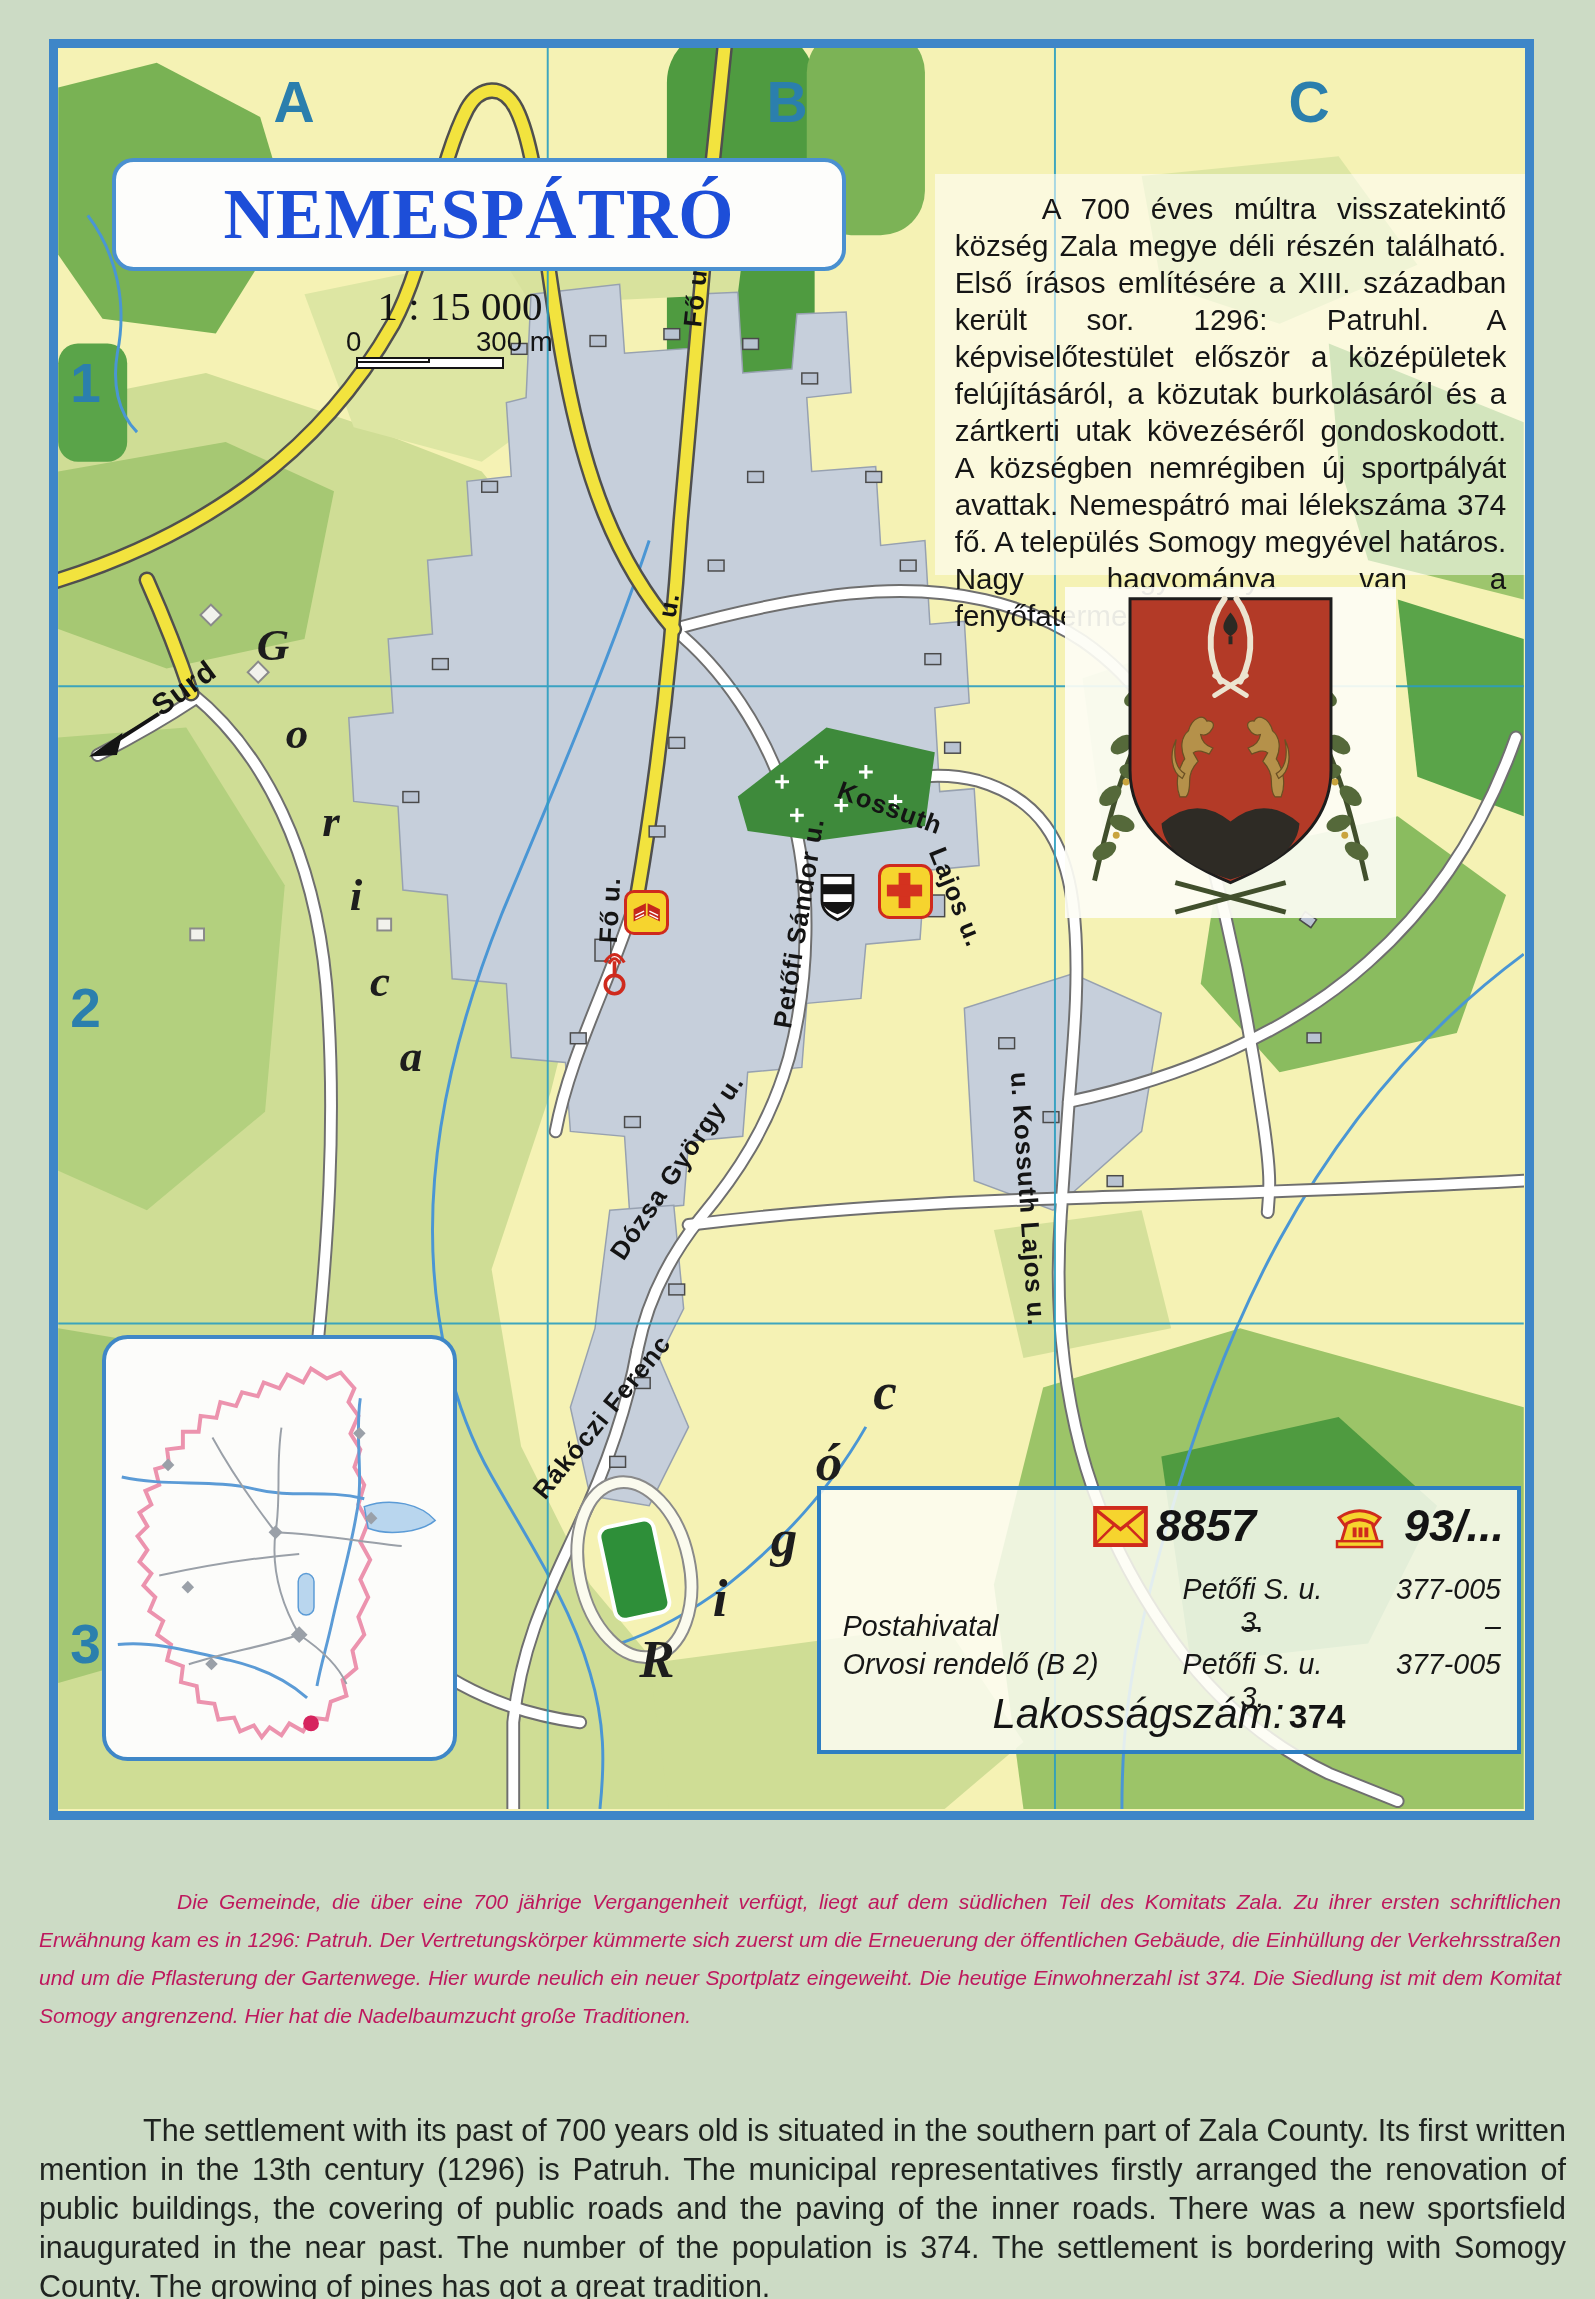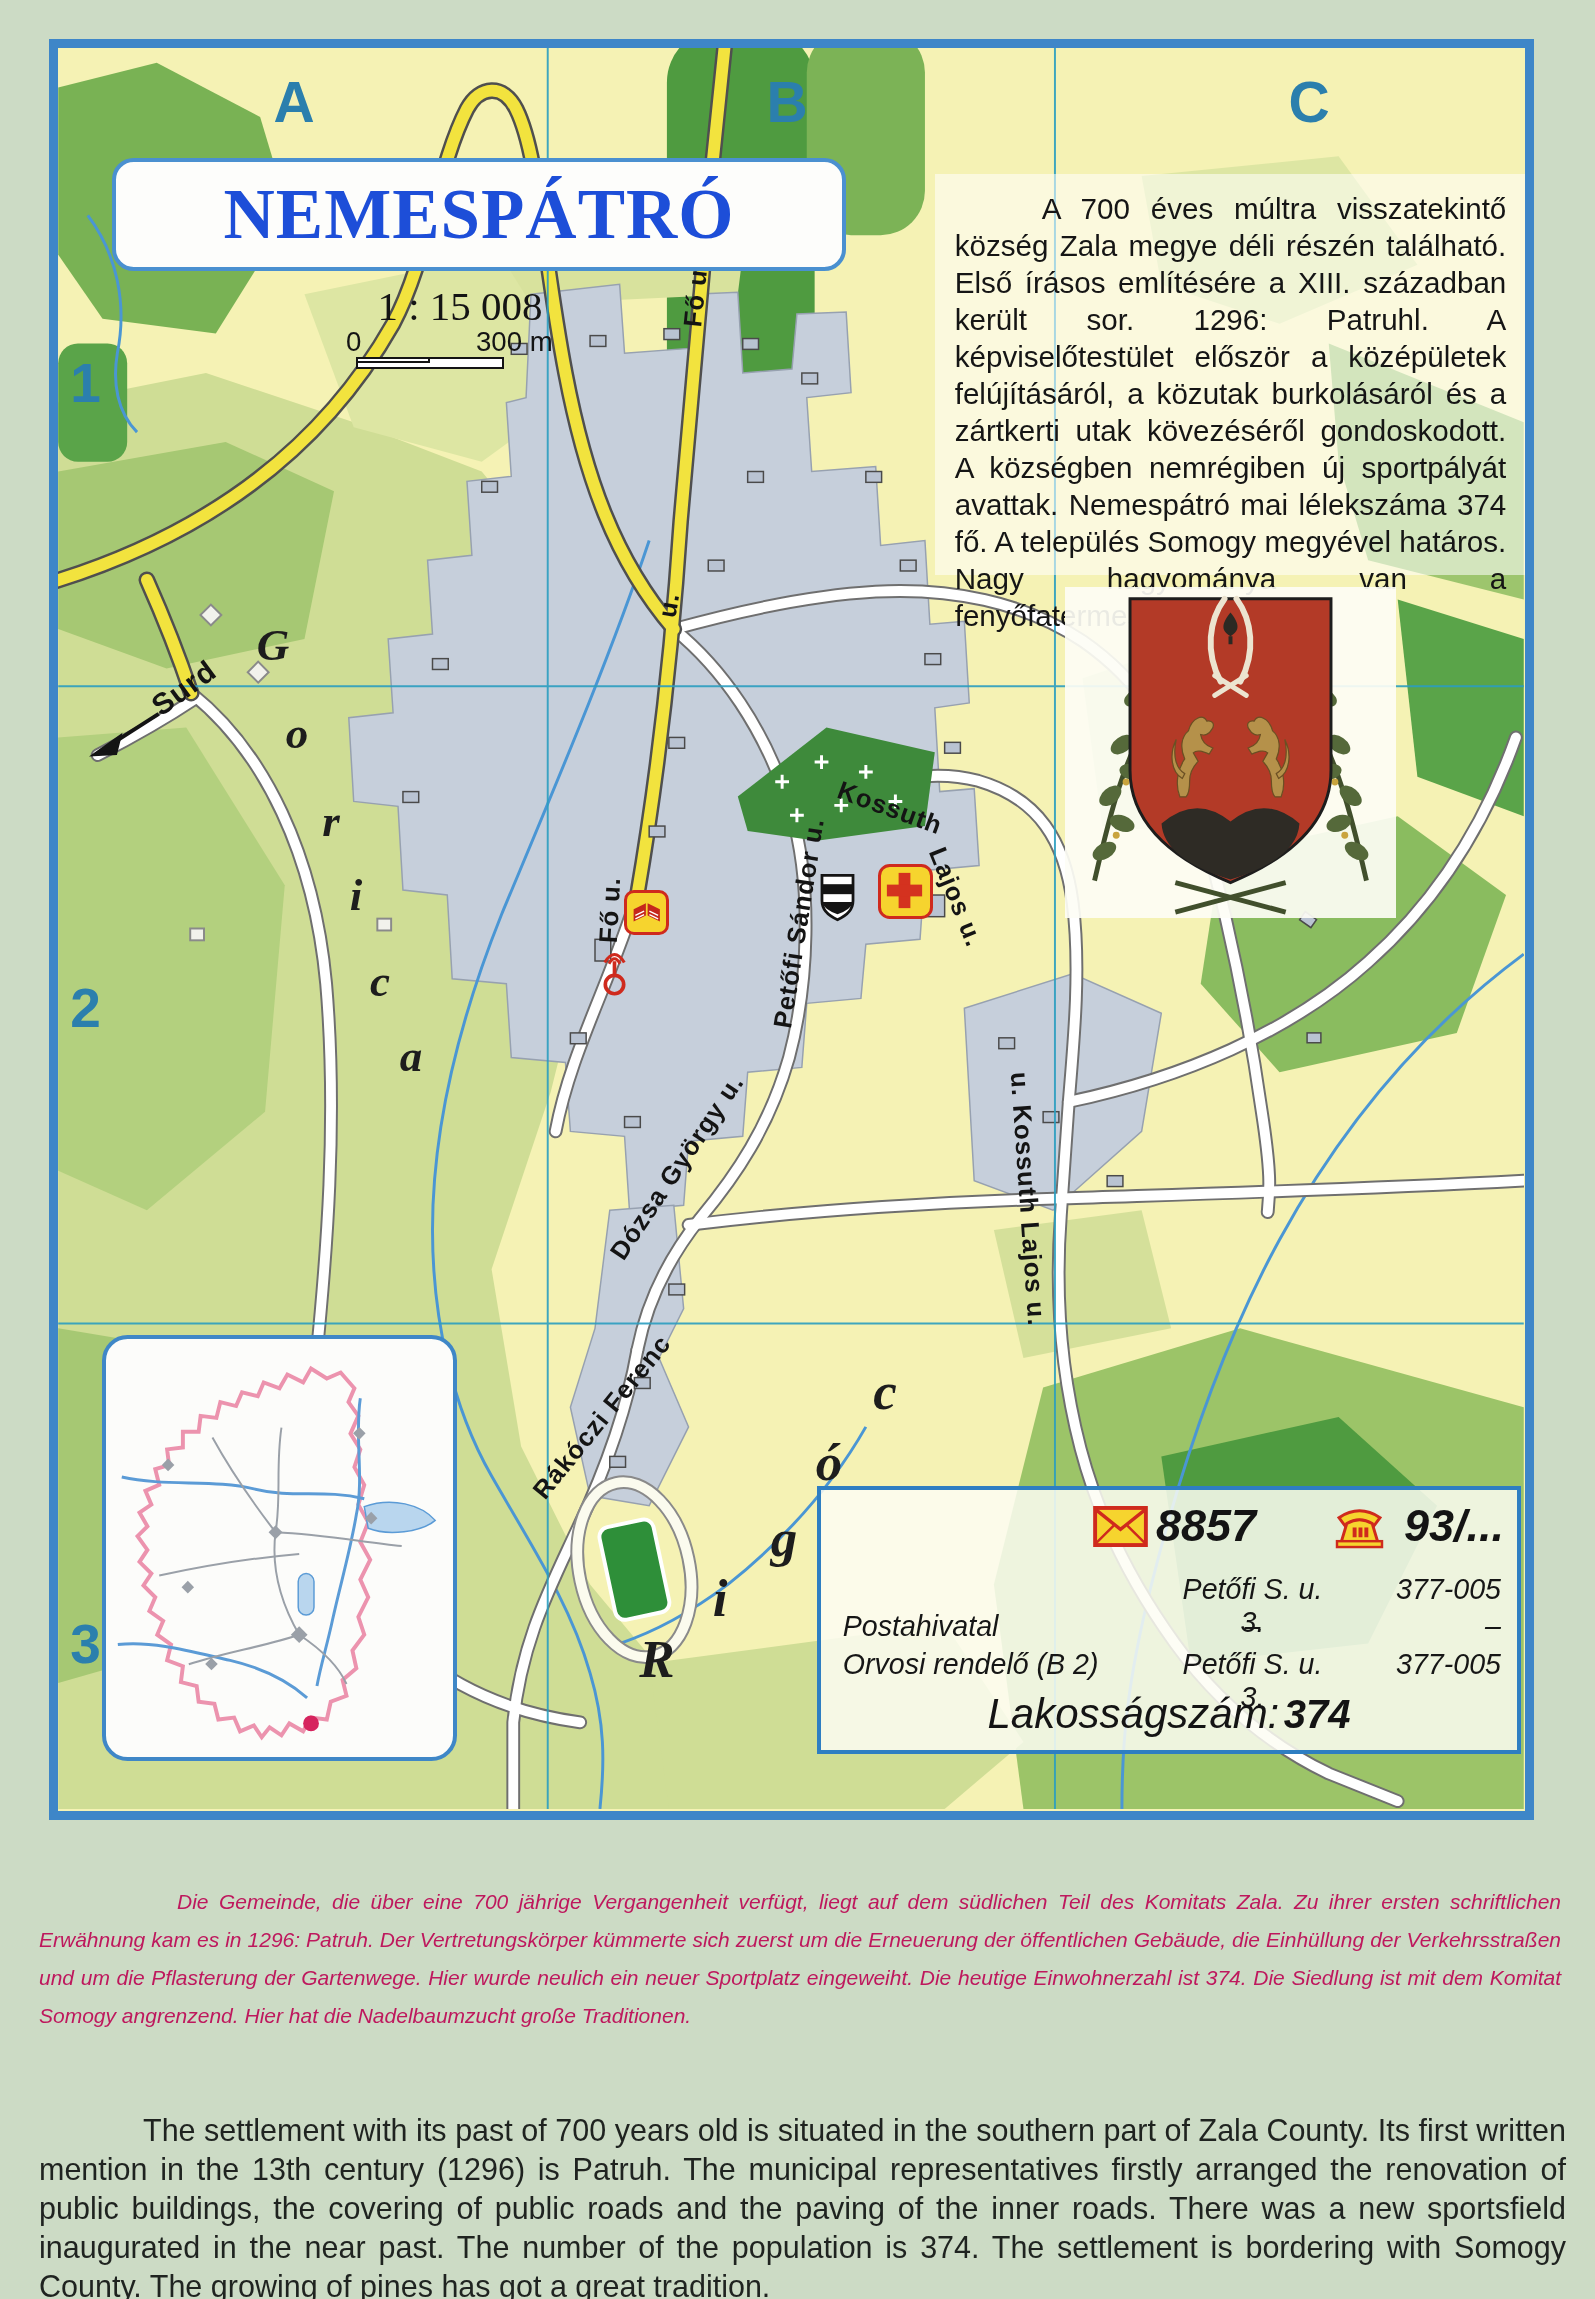--- a/index.html
+++ b/index.html
@@ -57,21 +57,21 @@
     font-size:45px;color:#141414;}
   .ib-phone{position:absolute;left:583px;top:9.9px;font-style:italic;font-weight:700;
     font-size:45px;color:#141414;}
   .ib-row{position:absolute;left:0;width:100%;height:37px;font-style:italic;
     font-size:28.6px;color:#161616;}
   .ib-name{position:absolute;left:21.7px;width:330px;}
   .ib-addr{position:absolute;left:355px;width:153px;text-align:center;}
   .ib-tel{position:absolute;left:548px;width:132px;text-align:right;}
   .ib-pop{position:absolute;left:0;top:200px;width:100%;text-align:center;color:#141414;}
   .ib-pop .lbl{font-style:italic;font-size:42px;}
-  .ib-pop .val{font-style:italic;font-weight:700;font-size:40px;}
+  .ib-pop .val{font-weight:700;font-size:34px;}
 
   .inset-map{position:absolute;left:44px;top:1287px;width:355px;height:426px;
     box-sizing:border-box;border:4.9px solid #3f87c7;border-radius:25.6px;
     background:#fcfcfa;z-index:12;overflow:hidden;}
 
   .map-icon{position:absolute;z-index:6;}
 
   
   .para-de{position:absolute;left:39px;top:1862px;width:1522px;
     font-style:italic;font-size:21px;line-height:38px;text-align:justify;
@@ -286,21 +286,21 @@
         <svg width="47" height="47" viewBox="0 0 48 48">
           <rect x="18" y="6" width="12" height="36" fill="#d4321f"></rect>
           <rect x="6" y="18" width="36" height="12" fill="#d4321f"></rect>
         </svg>
       </div>
 
       <div class="title-banner">
         <span>NEMESPÁTRÓ</span>
       </div>
 
-      <div class="scale-text">1 : 15 008</div>
+      <div class="scale-text">1 : 15 000</div>
       <div class="scale-zero">0</div>
       <div class="scale-end">300 m</div>
       <div class="scale-bar">
           <div class="half"></div>
         </div>
 
       <div class="hu-panel">
         <p>A 700 éves múltra visszatekintő község Zala megye déli részén található. Első írásos említésére a XIII. században került sor. 1296: Patruhl. A képviselőtestület először a középületek felújításáról, a közutak burkolásáról és a zártkerti utak kövezéséről gondoskodott. A községben nemrégiben új sportpályát avattak. Nemespátró mai lélekszáma 374 fő. A település Somogy megyével határos. Nagy hagyománya van a fenyőfatermesztésnek.</p>
       </div>
 

